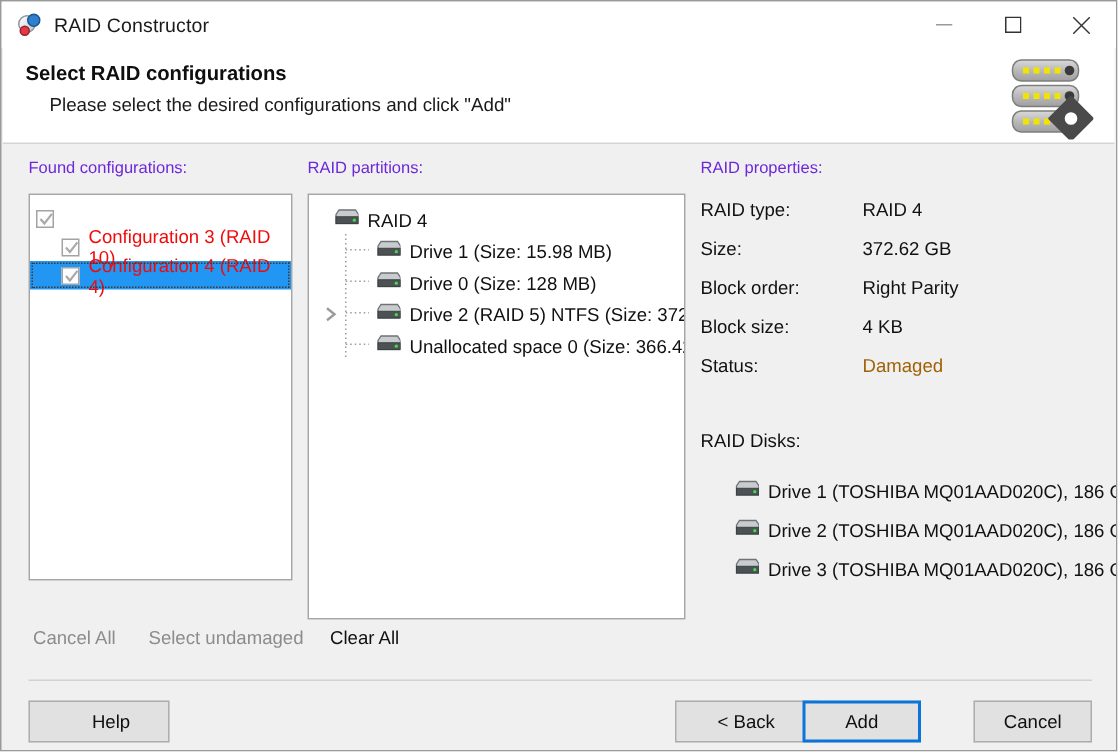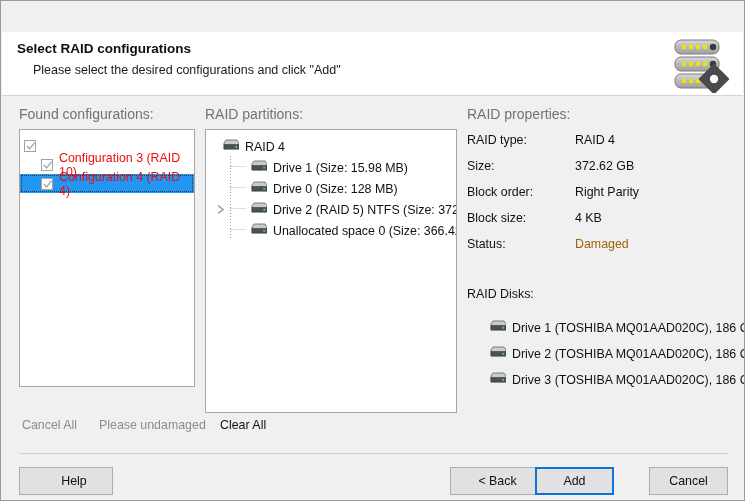--- a/index.html
+++ b/index.html
@@ -117,22 +117,22 @@
   .body-area {
     position: absolute;
     left: 1px; top: 95px;
     width: 741px;
     height: 404px;
     background: #f0f0f0;
   }
 
   .section-label {
     position: absolute;
-    font-size: 14px;
-    color: #737373;
+    font-size: 11px;
+    color: #6d28d9;
   }
 
   
   .listbox {
     position: absolute;
     left: 17px; top: 33px;
     width: 176px; height: 258px;
     background: #ffffff;
     border: 1px solid #a6a6a6;
     box-sizing: border-box;
@@ -241,20 +241,46 @@
   }
   .btn.default {
     border: 2px solid #0a74d8;
   }
 </style>
 </head>
 <body>
 
 <div id="app">
 
+  <div class="titlebar">
+    <div class="title-icon">
+      <div class="disk"></div>
+      <div class="blue"></div>
+      <div class="red"></div>
+    </div>
+    <div class="title-text">RAID Constructor</div>
+    <div class="win-buttons">
+      <div class="win-btn">
+        <svg width="11" height="11" viewBox="0 0 11 11">
+            <line x1="0" y1="5.5" x2="11" y2="5.5" stroke="#9a9a9a" stroke-width="1"></line>
+          </svg>
+      </div>
+      <div class="win-btn">
+        <svg width="11" height="11" viewBox="0 0 11 11">
+            <rect x="0.5" y="0.5" width="10" height="10" fill="none" stroke="#333333" stroke-width="1"></rect>
+          </svg>
+      </div>
+      <div class="win-btn">
+        <svg width="12" height="12" viewBox="0 0 12 12">
+            <line x1="0.5" y1="0.5" x2="11.5" y2="11.5" stroke="#333333" stroke-width="1"></line>
+            <line x1="11.5" y1="0.5" x2="0.5" y2="11.5" stroke="#333333" stroke-width="1"></line>
+          </svg>
+      </div>
+    </div>
+  </div>
 
   <div class="header">
     <div class="header-title">Select RAID configurations</div>
     <div class="header-sub">Please select the desired configurations and click "Add"</div>
     <div class="header-logo">
       <svg width="58" height="56" viewBox="0 0 58 56">
         <defs>
           <linearGradient id="bar" x1="0" y1="0" x2="0" y2="1">
             <stop offset="0" stop-color="#d9d9d9"></stop>
             <stop offset="0.5" stop-color="#b9b9b9"></stop>
@@ -445,21 +471,21 @@
             <rect x="2" y="5.5" width="15" height="4.5" fill="#4c5154" stroke="#393d40" stroke-width="0.6"></rect>
             <circle cx="14.2" cy="7.8" r="1.1" fill="#3ee04a"></circle>
           </svg>
         </span>
         <span>Drive 3 (TOSHIBA MQ01AAD020C), 186 GB</span>
       </div>
     </div>
 
     <div class="linkrow">
       <div class="link disabled" style="left:20px;">Cancel All</div>
-      <div class="link disabled" style="left:97px;">Please undamaged</div>
+      <div class="link disabled" style="left:97px;">Select undamaged</div>
       <div class="link enabled" style="left:218px;">Clear All</div>
     </div>
 
     <div class="footer-sep"></div>
 
     <button class="btn" style="left:17px; top:371px; width:94px;padding-left:16px;">Help</button>
     <button class="btn" style="left:448px; top:371px; width:95px;">&lt; Back</button>
     <button class="btn default" style="left:533px; top:371px; width:79px;">Add</button>
     <button class="btn" style="left:647px; top:371px; width:79px;">Cancel</button>
   </div>

